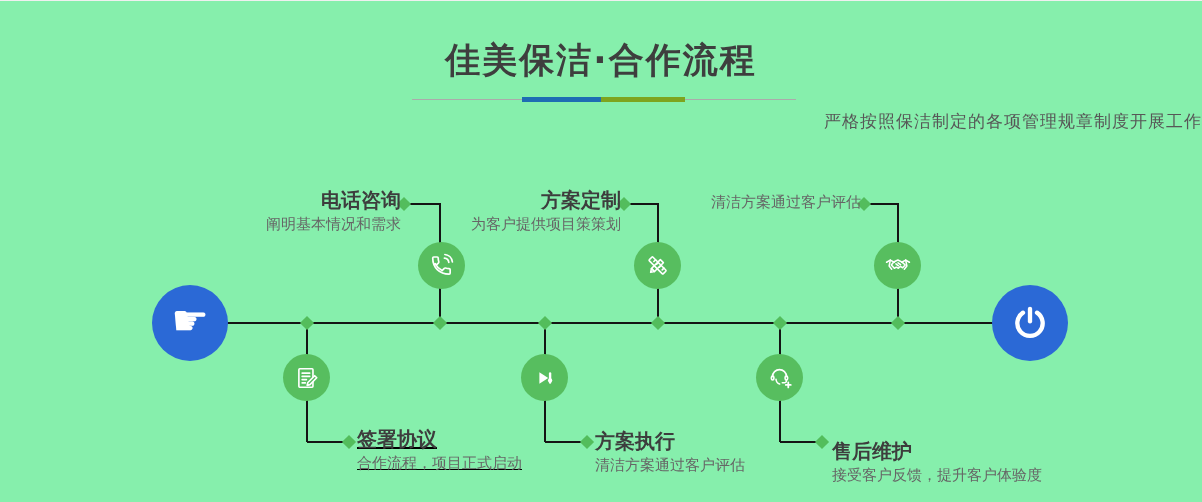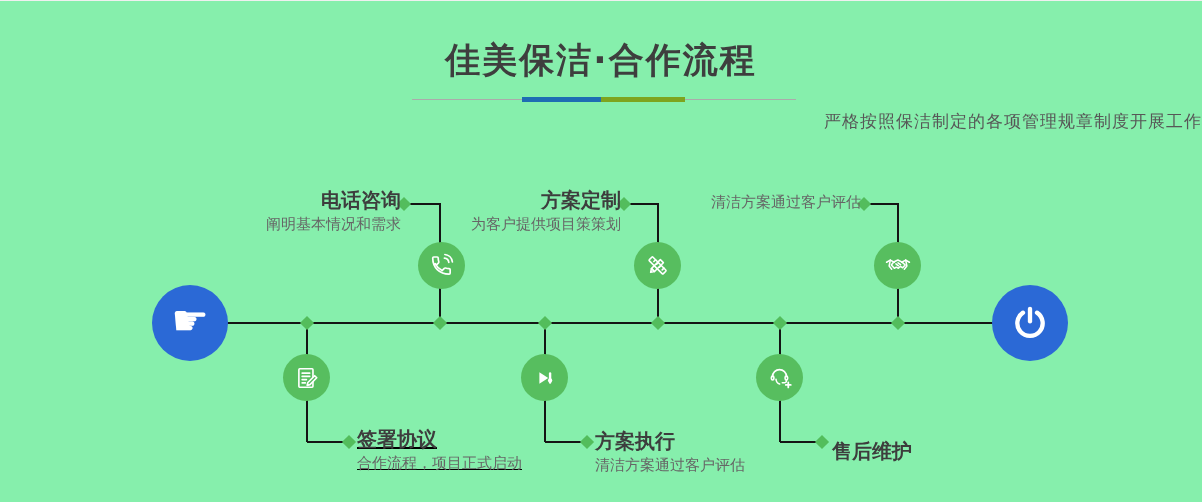--- a/index.html
+++ b/index.html
@@ -169,15 +169,16 @@
   <div class="lbl bottom" style="left:357px;top:427px;text-decoration:underline;">
     <div class="t">签署协议</div>
     <div class="d">合作流程，项目正式启动</div>
   </div>
   <div class="lbl bottom" style="left:595px;top:429px;">
     <div class="t">方案执行</div>
     <div class="d">清洁方案通过客户评估</div>
   </div>
   <div class="lbl bottom" style="left:832px;top:427px;margin-top:12px;">
     <div class="t">售后维护</div>
+    <div class="d">接受客户反馈，提升客户体验度</div>
   </div>
 
 </div>
 
 </body></html>

